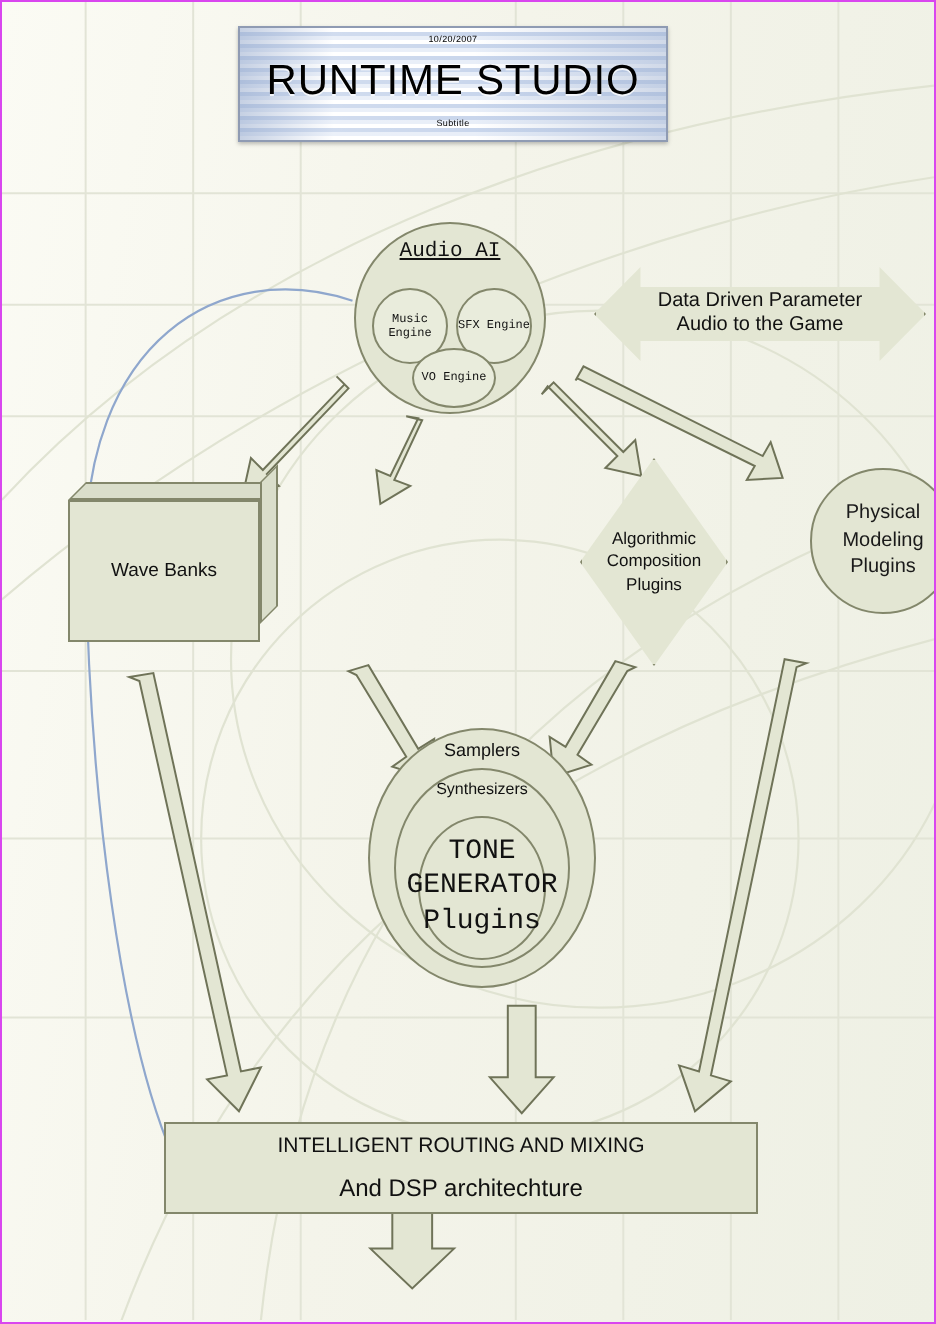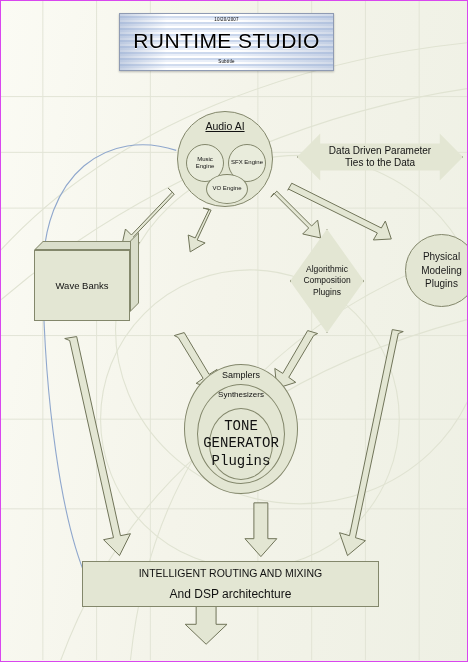--- a/index.html
+++ b/index.html
@@ -134,21 +134,21 @@
   }
   #data-driven-arrow .body-label {
     position: absolute; inset: 0; display: flex; flex-direction: column;
     align-items: center; justify-content: center;
     font-size: 10px; line-height: 1.25; color: #111; text-align: center;
   }
 
   
   #audio-ai {
     left: 176px; top: 110px; width: 96px; height: 96px;
-    flex-direction: column; align-items: center; justify-content: flex-start;
+    flex-direction: column; align-items: center; justify-content: flex-start; font-family: Liberation Mono, monospace;
   }
   #audio-ai-title {
     margin-top: 8px; font-size: 10.5px;
     text-decoration: underline; color: #111;
   }
   .mini-circle {
     position: absolute; border-radius: 50%;
     background: #e9ecdc; border: 1px solid #83876b;
     display: flex; align-items: center; justify-content: center;
     text-align: center; font-size: 6px; line-height: 1.2; color: #111;
@@ -257,21 +257,21 @@
     <div id="audio-ai-title">Audio AI</div>
     <div class="mini-circle" id="music-engine">Music Engine</div>
     <div class="mini-circle" id="sfx-engine">SFX Engine</div>
     <div class="mini-circle" id="vo-engine">VO Engine</div>
   </div>
 
   <div id="data-driven-arrow">
     <div class="body"></div>
     <div class="body-label">
       <span>Data Driven Parameter</span>
-      <span>Ties to the Data</span>
+      <span>Audio to the Game</span>
     </div>
   </div>
 
   <div class="box3d" style="left:33px; top:240px; width:105px; height:80px;">
     <div class="topface"></div>
     <div class="side"></div>
     <div class="front">Wave Banks</div>
   </div>
 
 

